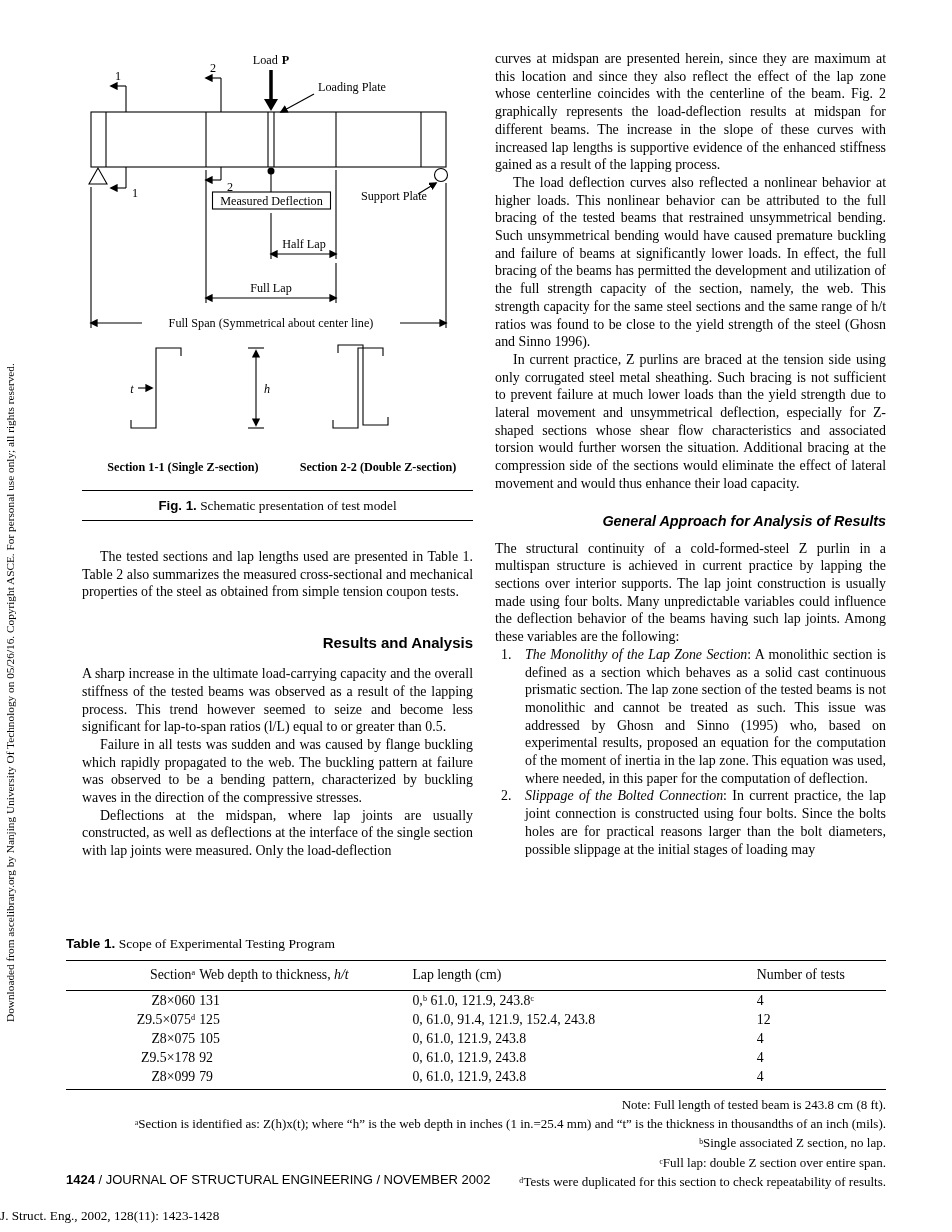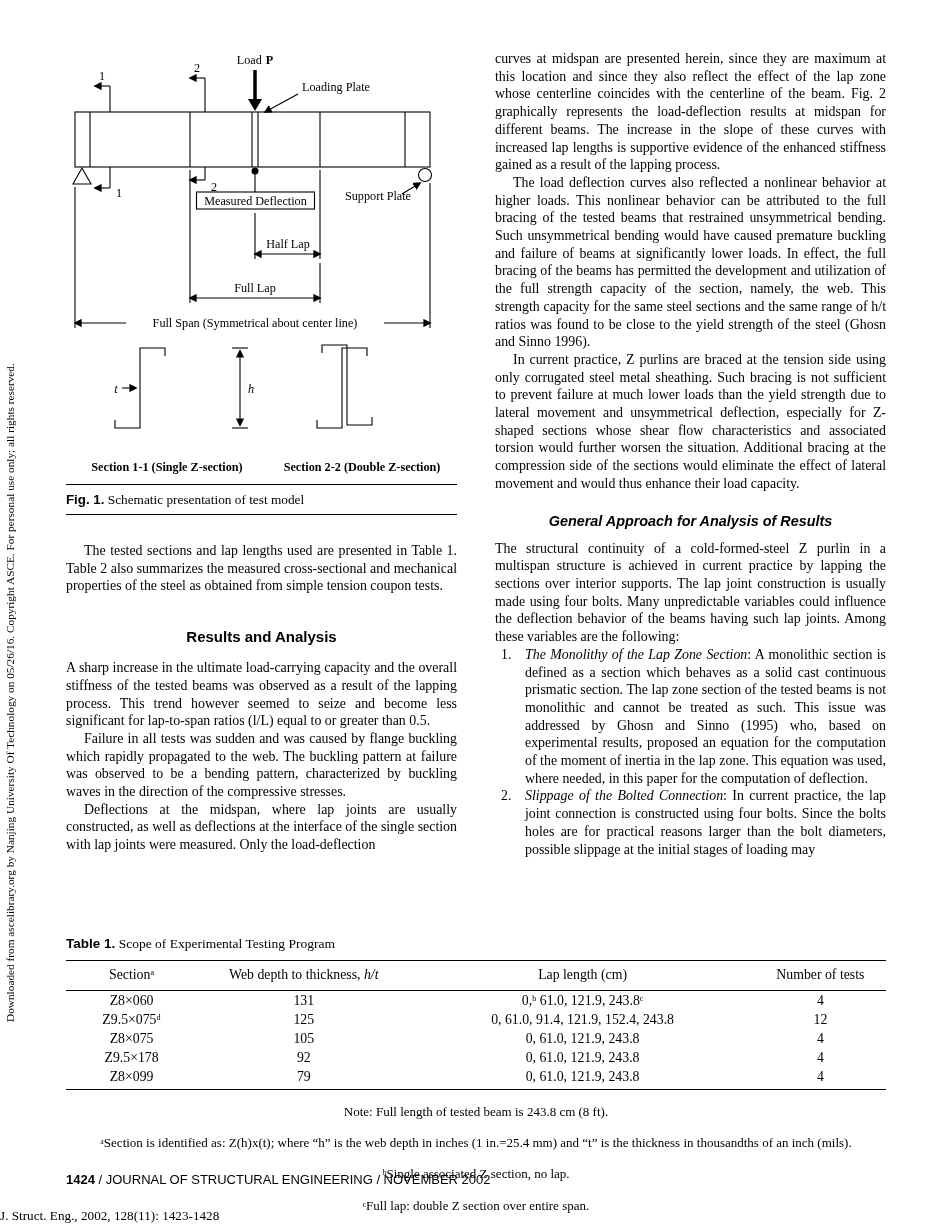--- a/index.html
+++ b/index.html
@@ -6,54 +6,54 @@
   html,body{margin:0;padding:0}
   body{width:952px;height:1232px;position:relative;background:#fff;color:#000;
        font-family:"Liberation Serif",serif;overflow:hidden}
 
   .sidebar-text{position:absolute;left:4px;top:1022px;width:782px;
       transform:rotate(-90deg);transform-origin:0 0;
       font-size:11.3px;white-space:nowrap}
 
   .col{position:absolute;top:50px;width:391px;font-size:13.9px;line-height:17.7px;
        text-align:justify}
-  .col-left{left:66px}
+  .col-left{left:82px}
   .col-right{left:495px}
   .col p{margin:0}
   p.ind{text-indent:18px}
   p.after-fig{margin-top:27px}
 
   .h-main{font-family:"Liberation Sans",sans-serif;font-weight:bold;font-size:15px;
-          line-height:18px;margin:33px 0 13px;text-align:center}
+          line-height:18px;margin:33px 0 13px;text-align:right}
   .h-sub{font-family:"Liberation Sans",sans-serif;font-weight:bold;font-style:italic;
-         font-size:14.4px;line-height:18px;margin:19px 0 10px;text-align:center}
+         font-size:14.4px;line-height:18px;margin:19px 0 10px;text-align:right}
 
   .fig{width:391px}
   .fig svg{display:block}
   .ln{stroke:#000;fill:none;stroke-width:1.1}
   .fig text{font-family:"Liberation Serif",serif;font-size:12.2px;fill:#000;stroke:none}
   .fig-caption{border-top:1px solid #000;border-bottom:1px solid #000;
-               padding:6px 0;margin-top:2px;text-align:left;font-size:13.3px;line-height:17px}
+               padding:6px 0;margin-top:8px;text-align:center;font-size:13.3px;line-height:17px}
   .bsans{font-family:"Liberation Sans",sans-serif;font-weight:bold}
 
   .li{position:relative;padding-left:30px;margin:0}
   .li .num{position:absolute;left:6px}
   .li .term{font-style:italic}
 
   .tbl-wrap{position:absolute;left:66px;top:936px;width:820px}
   .tbl-title{font-size:13.5px;margin:0 0 8px 0}
   table{width:100%;border-collapse:collapse;border-top:1px solid #000;font-size:13.8px}
   col.c1{width:16%} col.c2{width:26%} col.c3{width:42%} col.c4{width:16%}
   thead th{font-weight:normal;border-bottom:1px solid #000;padding:6px 2px 7px;vertical-align:bottom}
   tbody td{padding:1.5px 2px}
   tbody tr.last td{border-bottom:1px solid #000;padding-bottom:4px}
-  .ta-l{text-align:center} .ta-c{text-align:center}
+  .ta-l{text-align:right} .ta-c{text-align:left}
   .it{font-style:italic}
   .notes{font-size:13px;line-height:19.4px;margin-top:5px}
-  .notes p{margin:12px;text-align:center}
+  .notes p{margin:0;text-align:right}
 
   .footer{position:absolute;left:66px;top:1172px;
           font-family:"Liberation Sans",sans-serif;font-size:13px}
   .footer .b{font-weight:bold}
   .citation{position:absolute;left:0;top:1208px;width:952px;font-size:13.2px}
 </style>
 </head>
 <body>
 
 <div class="sidebar-text">Downloaded from ascelibrary.org by Nanjing University Of Technology on 05/26/16. Copyright ASCE. For personal use only; all rights reserved.</div>

